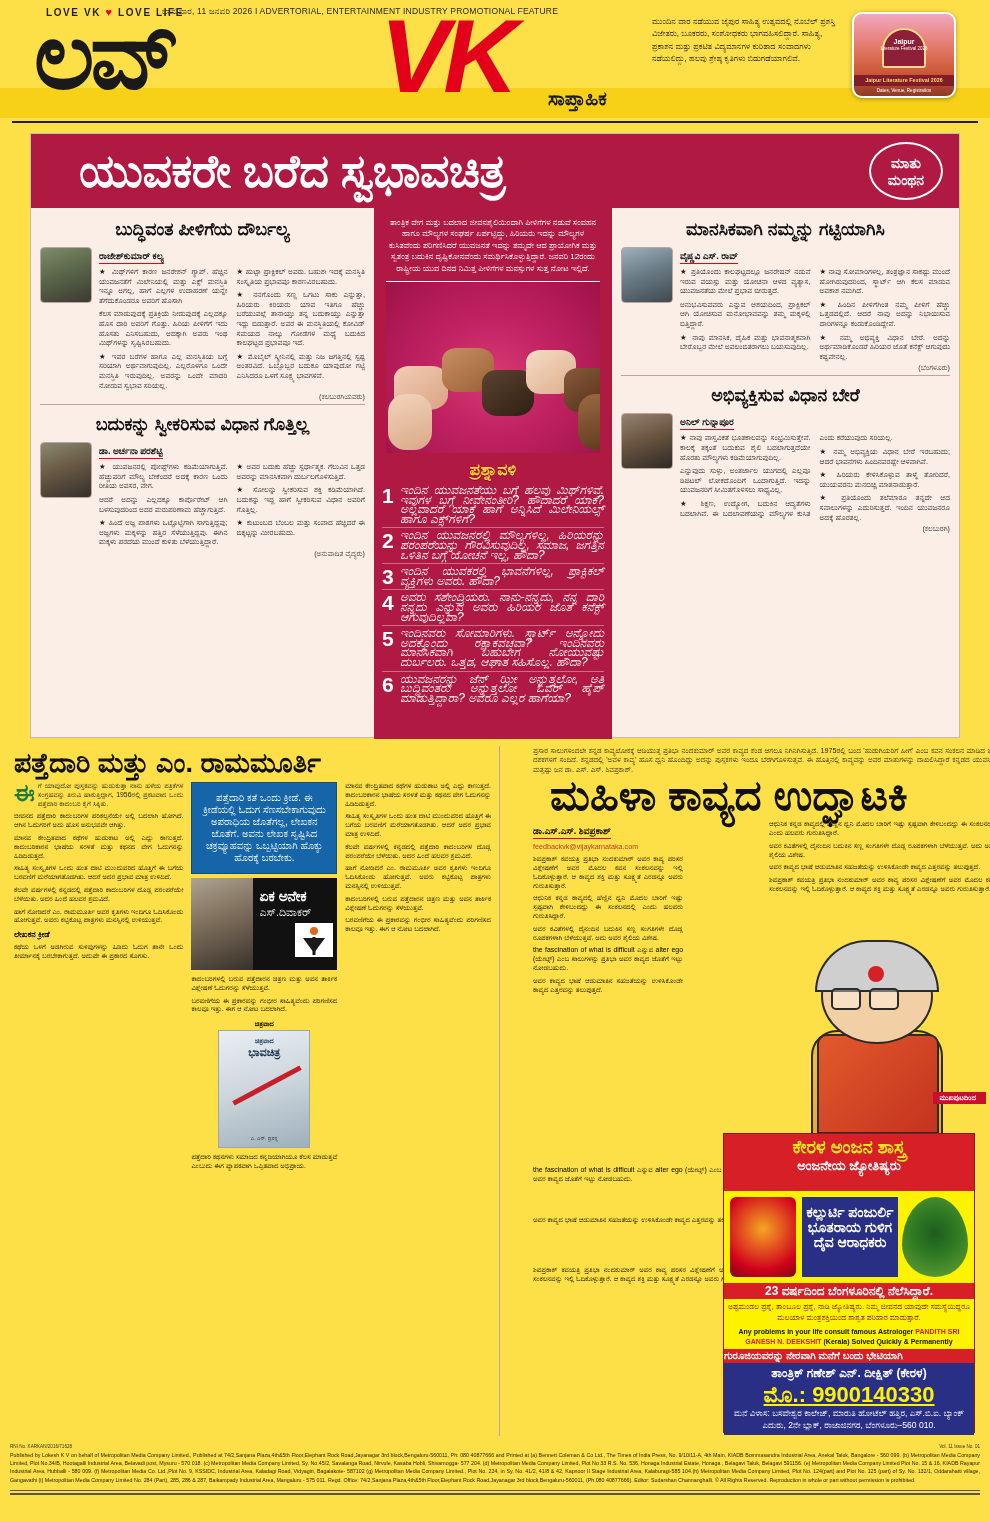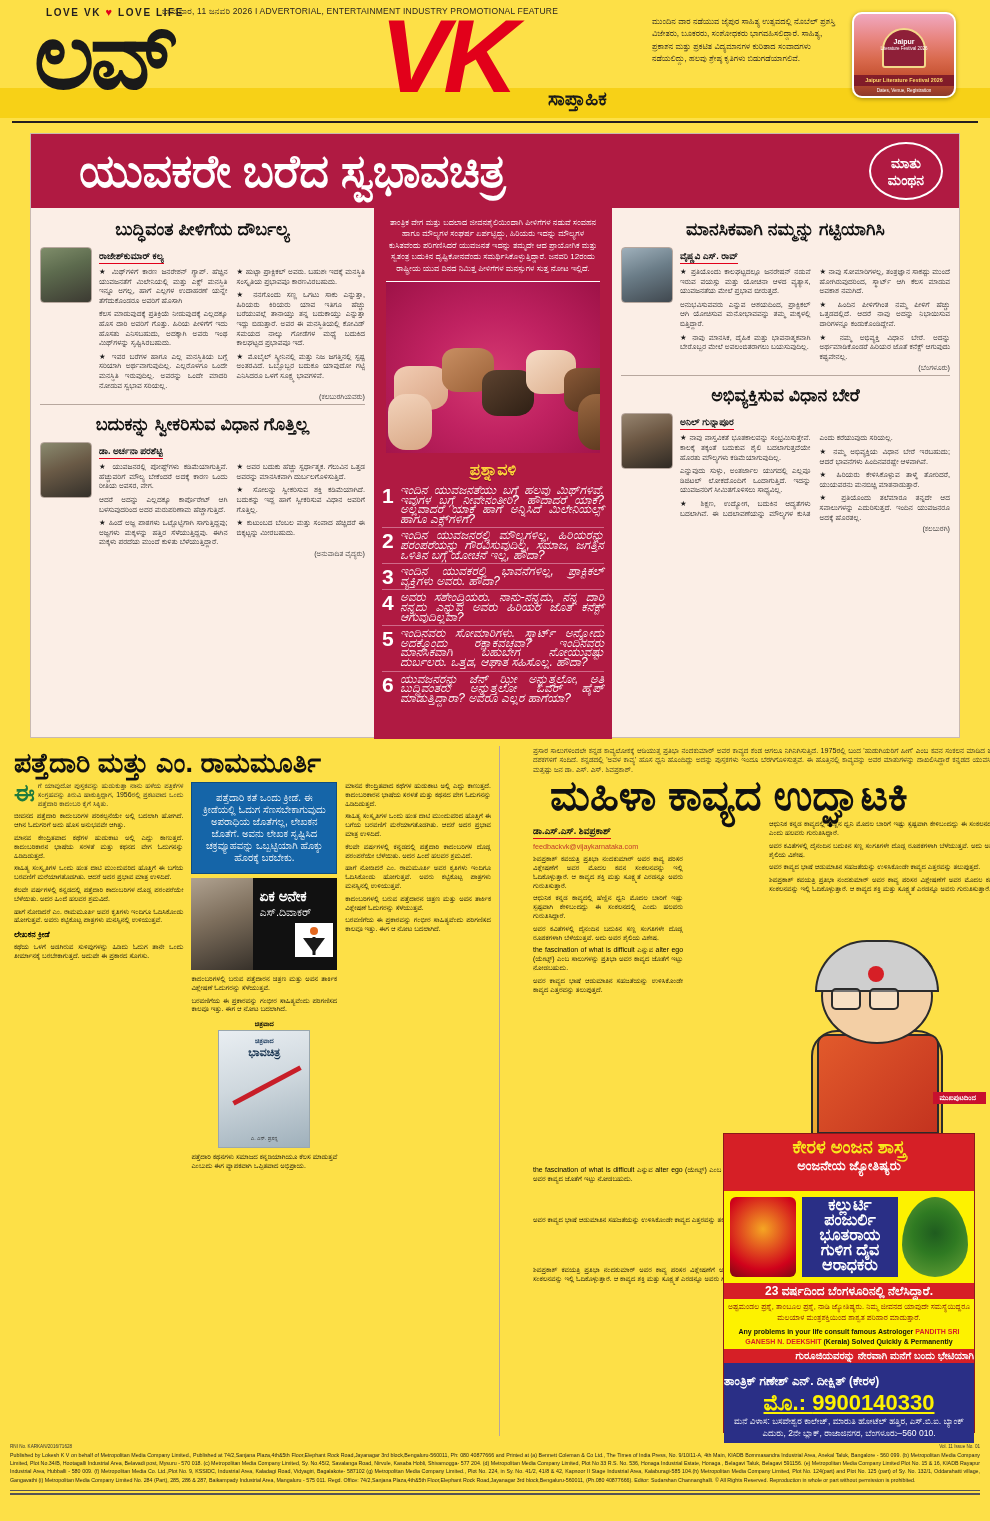--- a/index.html
+++ b/index.html
@@ -191,36 +191,36 @@
            border:1px solid #8a1a1a; background:#fdf3a0; }
   .astro .a1 { background:#d61f26; color:#f8e71c; text-align:center; font-size:18px;
                font-weight:bold; padding:3px 0 0; line-height:21px; }
   .astro .a2 { background:#d61f26; color:#fff; text-align:center; font-size:13px;
                font-weight:bold; padding-bottom:17px; line-height:16px; }
   .astro .arow { position:relative; height:92px; background:#fdf200; }
   .astro .deity { position:absolute; left:6px; top:6px; width:66px; height:80px;
                   background:radial-gradient(circle at 50% 40%, #f5a623 0%, #d0021b 70%, #7b0a12 100%);
                   border-radius:6px; }
   .astro .navy { position:absolute; left:78px; top:6px; width:96px; height:80px;
-                 background:#2a2f86; color:#fff; text-align:center; font-size:16px;
-                 font-weight:bold; line-height:15px; padding-top:0; }
+                 background:#2a2f86; color:#fff; text-align:center; font-size:14px;
+                 font-weight:bold; line-height:15px; padding-top:8px; }
   .astro .leaf { position:absolute; right:6px; top:6px; width:66px; height:80px;
                  background:radial-gradient(circle at 50% 45%, #1f5c1f 0%, #2f7a22 40%, #6aa33a 100%);
                  border-radius:50% 50% 50% 50%/60% 60% 40% 40%; }
   .astro .a3 { background:#d61f26; color:#fff; text-align:center; font-size:12px;
                font-weight:bold; line-height:16px; }
   .astro .a4 { background:#fdf200; color:#7b0a12; font-size:7.6px; line-height:10.5px;
                text-align:center; padding:3px 4px; }
   .astro .a5 { background:#fdf200; color:#111; font-size:7px; line-height:9.5px;
                text-align:center; padding:1px 4px 3px; font-weight:bold; }
   .astro .a5 .r { color:#d61f26; }
-  .astro .a6 { background:#d61f26; color:#fff; text-align:right; font-size:10px;
+  .astro .a6 { background:#d61f26; color:#fff; text-align:left; font-size:10px;
                font-weight:bold; line-height:14px; }
-  .astro .a7 { background:#2a2f86; color:#fff; font-size:12px;
-               font-weight:bold; line-height:17px; padding-top:10px; }
+  .astro .a7 { background:#2a2f86; color:#fff; text-align:center; font-size:12px;
+               font-weight:bold; line-height:17px; padding-top:2px; }
   .astro .a8 { background:#2a2f86; color:#fdf200; text-align:center; font-size:22px;
                font-weight:bold; line-height:25px;text-decoration:underline; }
   .astro .a9 { background:#2a2f86; color:#fff; text-align:center; font-size:8.6px;
                line-height:12px; padding:0 4px 4px; }
 
   
   .footer { position:absolute; left:10px; top:1444px; width:970px; }
   .f-code { display:flex; justify-content:space-between; font-size:4.6px; color:#333; }
   .f-body { font-size:5.3px; line-height:8.2px; color:#1b1b1b; text-align:justify; margin-top:2px; }
   .f-rule { border-top:1px solid #555; margin-top:6px; }

